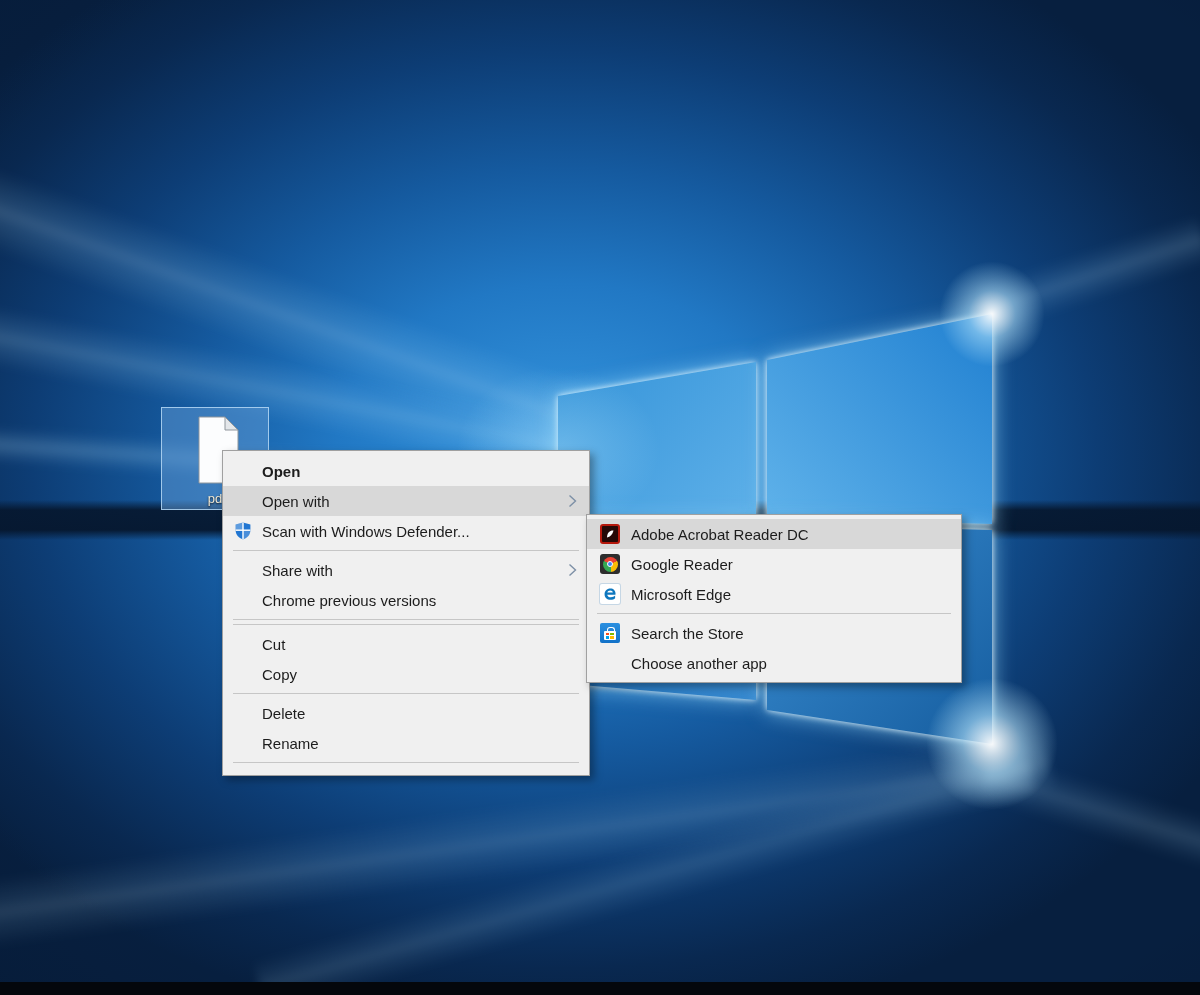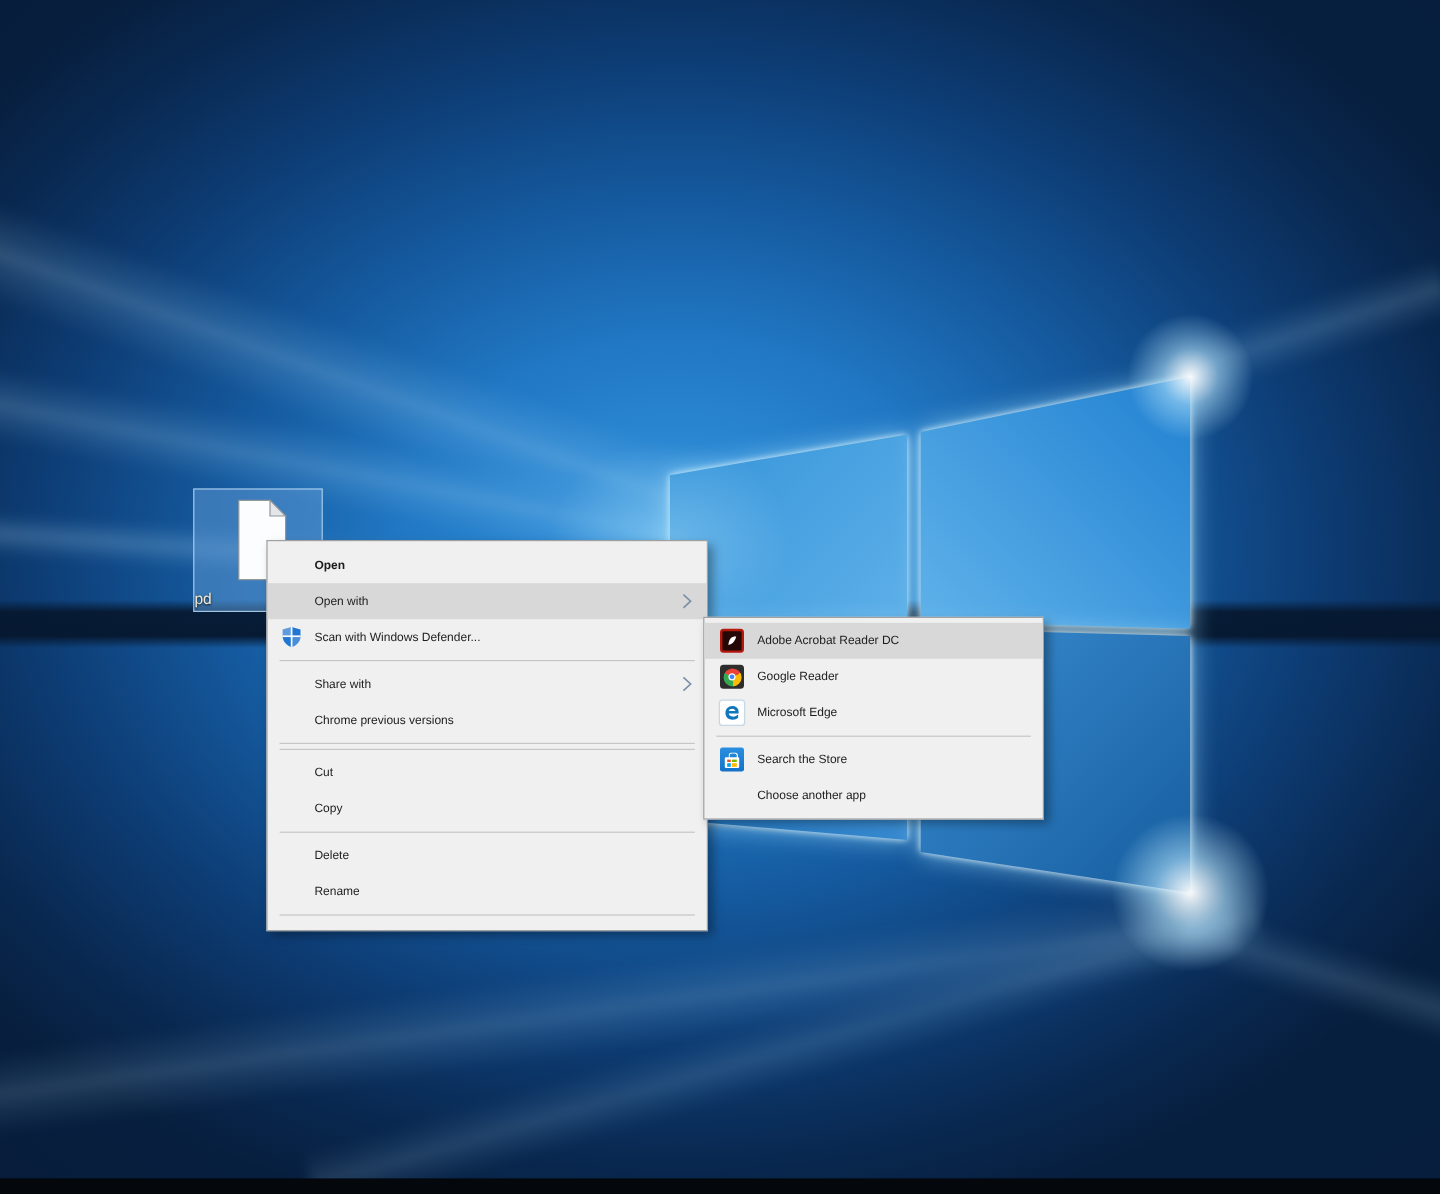--- a/index.html
+++ b/index.html
@@ -61,35 +61,35 @@
   }
   .wp-bottom-strip { position:absolute; left:0; right:0; bottom:0; height:13px; background:#04070c; }
 
   
   .file-icon {
     position:absolute; left:161px; top:407px; width:108px; height:103px; z-index:2;
     background: rgba(96,153,212,.5); border:1px solid rgba(180,215,245,.85);
   }
   .doc-glyph { position:absolute; left:26px; top:6px; width:56px; height:72px; }
   .file-label {
-    position:absolute; left:0; right:0; bottom:3px; 
+    position:absolute; left:0; right:0; bottom:3px; text-align:center;
     font-size:13px; color:#f0e8d4; text-shadow:0 1px 2px rgba(0,0,0,.9);
   }
 
   
   .menu {
     position:absolute; z-index:10;
     background: var(--menu-background,#f0f0f0);
     border:1px solid var(--menu-border,#a0a0a0);
     box-shadow: 4px 4px 8px rgba(0,0,0,.35);
     color: var(--menu-text,#1c1c1c);
-    font-size:10px;
+    font-size:15px;
   }
   .context-menu { left:222px; top:450px; width:368px; padding:5px 0 8px 0; }
-  .submenu     { left:586px; top:514px; width:284px; padding:4px 0; z-index:11; }
+  .submenu     { left:586px; top:514px; width:376px; padding:4px 0; z-index:11; }
   .menu-item { position:relative; height:30px; display:flex; align-items:center; padding-left:39px; }
   .submenu .menu-item { padding-left:44px; }
   .menu-item.bold .mi-label { font-weight:700; }
   .menu-item.highlighted { background: var(--menu-highlight,#d8d8d8); }
   .mi-icon { position:absolute; left:9px; top:4px; width:22px; height:22px;
     display:flex; align-items:center; justify-content:center; }
   .submenu .mi-icon { left:12px; }
   .mi-label { white-space:nowrap; }
   .mi-chevron { position:absolute; right:12px; top:8px; width:9px; height:14px; }
   .menu-separator { height:1px; background:#c6c6c6; margin:4px 10px; }

